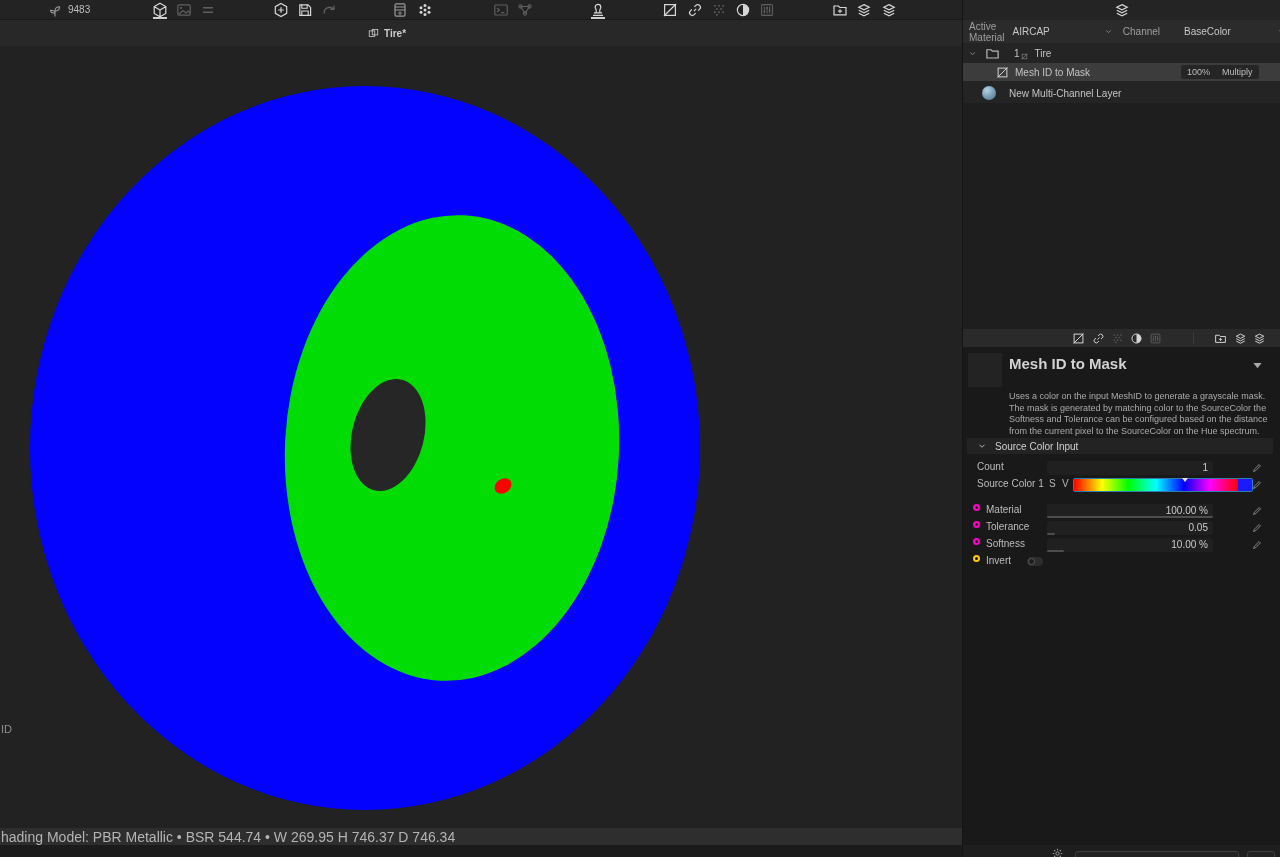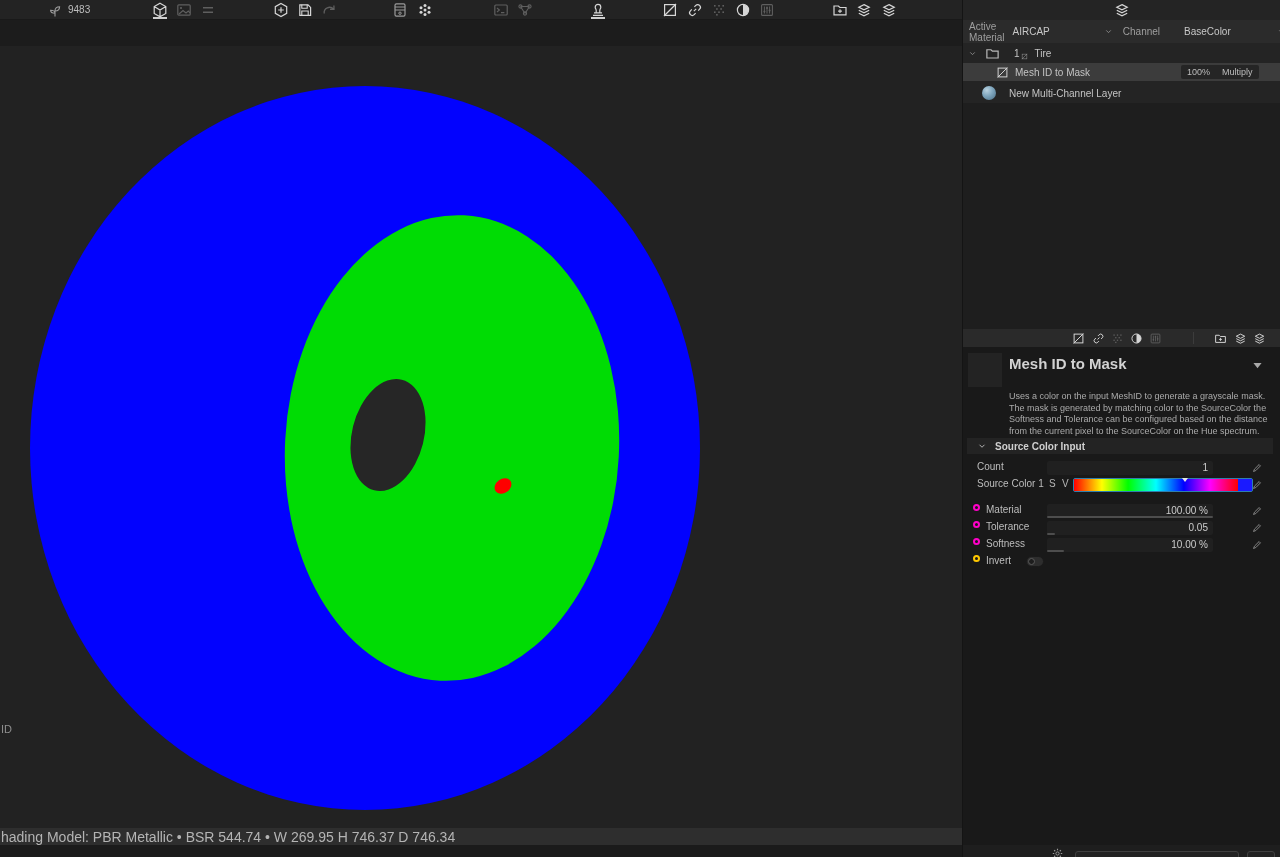--- a/index.html
+++ b/index.html
@@ -46,21 +46,21 @@
   .strip-icon { position:absolute; top:3px; }
   .vdiv { position:absolute; top:3px; width:1px; height:12px; background:#3c3c3c; }
 
   #rp-props { position:absolute; left:0; top:347px; width:318px; height:498px; background:#191919; }
   #prop-thumb { position:absolute; left:5px; top:6px; width:34px; height:34px; background:#232323; }
   #prop-title { position:absolute; left:46px; top:8px; width:240px; font-size:15px; font-weight:bold; color:#d2d2d2; }
   #prop-title-caret { position:absolute; left:288px; top:12px; color:#a8a8a8; }
   #prop-desc { position:absolute; left:46px; top:44px; width:264px; font-size:9px; line-height:1.28; color:#ababab; }
   #section-bar { position:absolute; left:4px; top:91px; width:306px; height:16px; background:#232323; display:flex; align-items:center; }
   #section-bar .chev { margin:0 8px 0 10px; color:#b0b0b0; }
-  #section-bar span.t { font-size:10px; font-weight:bold; color:#d0d0d0; }
+  #section-bar span.t { font-size:10px; font-weight:normal; color:#d0d0d0; }
 
   .prow { position:absolute; left:0; width:318px; height:15px; display:flex; align-items:flex-start; }
   .prow .lbl { font-size:10px; color:#bdbdbd; }
   .track { position:absolute; left:84px; width:166px; height:14px; background:#202020; border-radius:2px; }
   .track .fill { position:absolute; left:0; bottom:0; height:2px; background:#4d4d4d; border-radius:1px; }
   .track .val { position:absolute; right:5px; top:1px; font-size:10px; color:#cccccc; }
   .pencil { position:absolute; left:288px; top:1px; }
   .ring { width:7px; height:7px; border-radius:50%; border:2px solid #ff00c8; margin-left:10px; margin-right:6px; }
   .ring.yellow { border-color:#ffc800; }
   .toggle { position:absolute; left:63px; top:1px; width:18px; height:11px; background:#2d2d2d; border-radius:6px; border:1px solid #1a1a1a; }
@@ -318,20 +318,30 @@
           <use href="#i-layers"></use>
         </svg>
       </span>
     <span class="icon tb-icon bright" style="left:881px">
         <svg width="16" height="16">
           <use href="#i-layers"></use>
         </svg>
       </span>
   </div>
 
+  <div id="tabstrip" class="abs">
+    <div id="viewport-tab">
+      <span class="icon mid">
+          <svg width="11" height="11" viewBox="0 0 16 16">
+            <use href="#i-splitview"></use>
+          </svg>
+        </span>
+      <span>Tire*</span>
+    </div>
+  </div>
 
   <div id="viewport" class="abs">
     <svg width="962" height="782">
       <ellipse cx="365" cy="402" rx="335" ry="362" fill="#0202fe"></ellipse>
       <ellipse cx="452" cy="402" rx="167" ry="233" transform="rotate(3 452 402)" fill="#00dc04"></ellipse>
       <ellipse cx="388" cy="389" rx="36" ry="57" transform="rotate(14 388 389)" fill="#262626"></ellipse>
       <ellipse cx="503" cy="440" rx="9" ry="7" transform="rotate(-35 503 440)" fill="#fe0000"></ellipse>
     </svg>
     <span id="vp-overlay-id">ID</span>
   </div>

